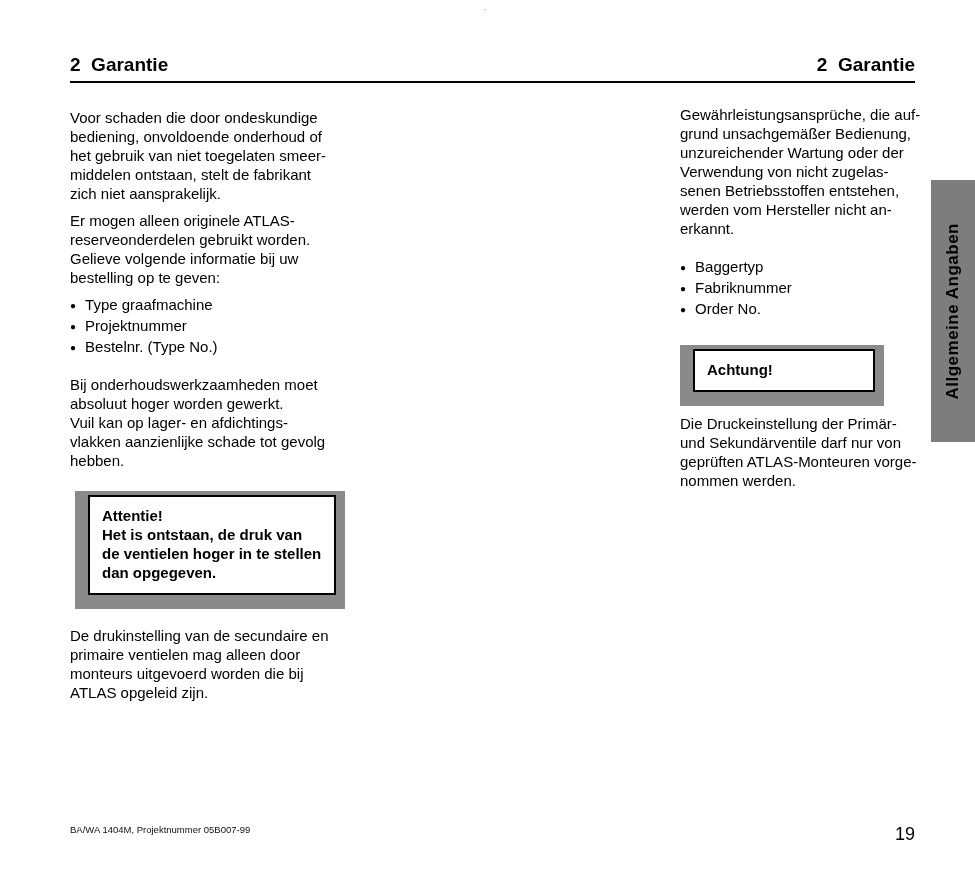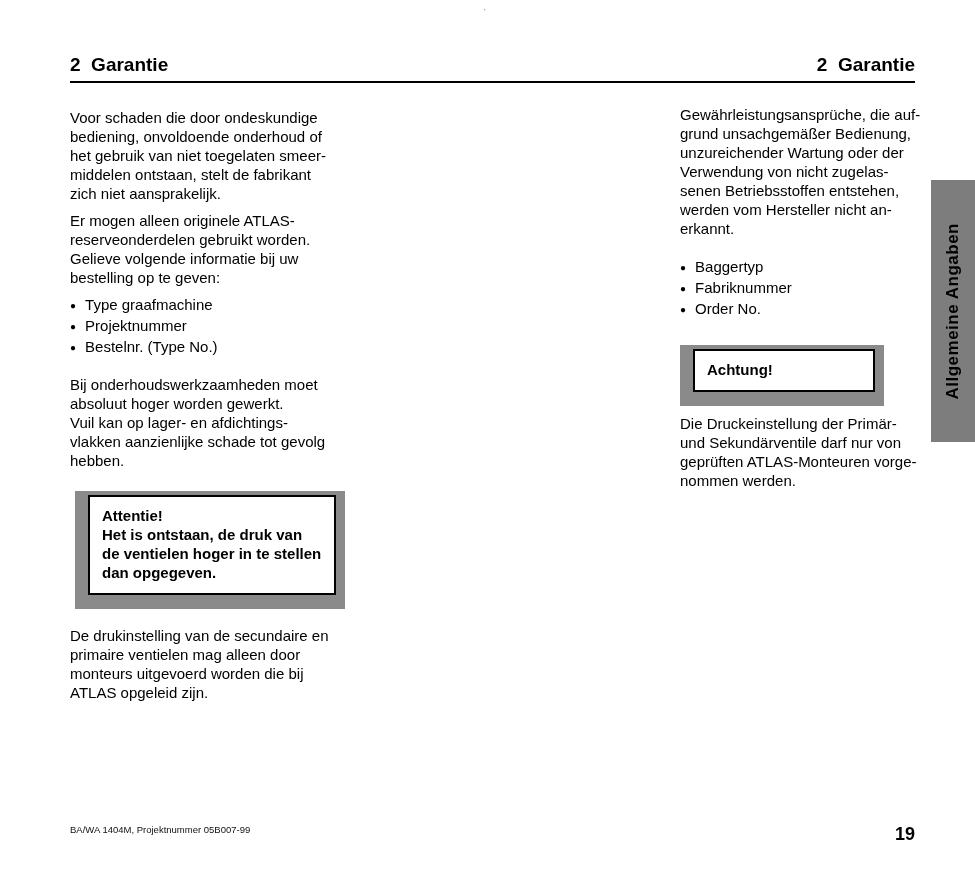--- a/index.html
+++ b/index.html
@@ -100,21 +100,21 @@
     left: 70px;
     top: 824px;
     font-size: 9.5px;
     color: #111;
   }
   .page-number {
     position: absolute;
     right: 60px;
     top: 824px;
     font-size: 18px;
-    font-weight: bold;
+    font-weight: normal;
   }
 </style>
 </head>
 <body>
 
 <div class="page">
 
   <span class="center-mark">·</span>
 
   <div class="header-left">2  Garantie</div>

